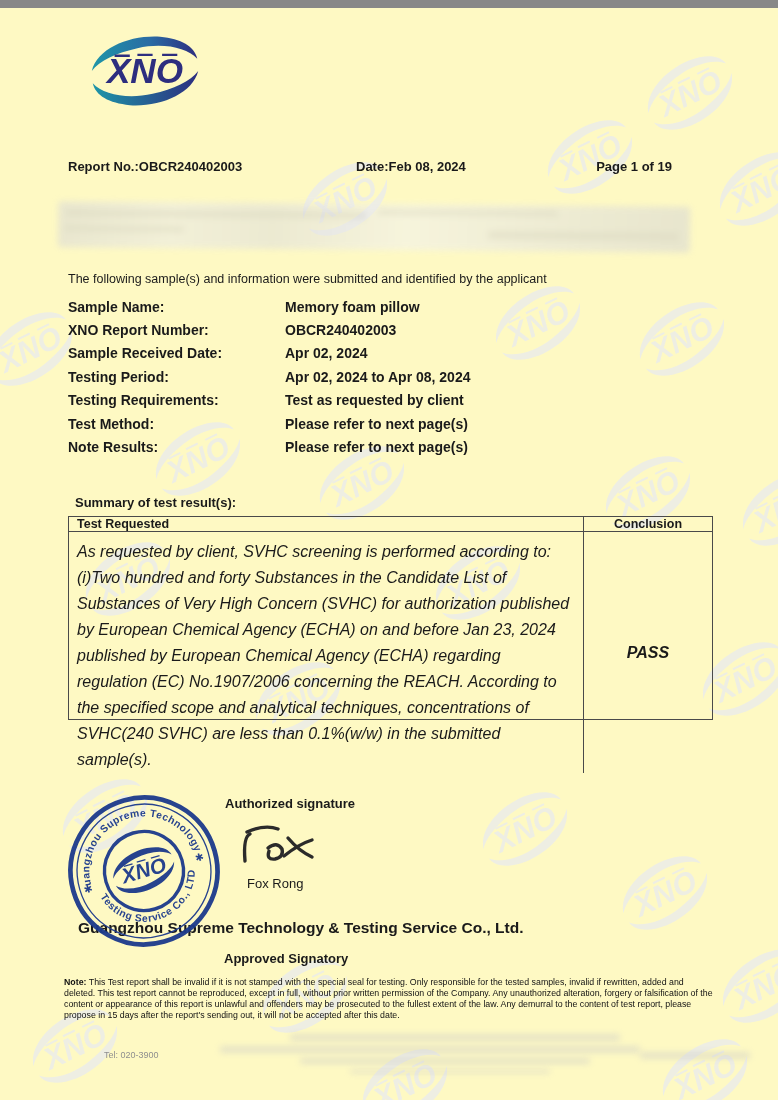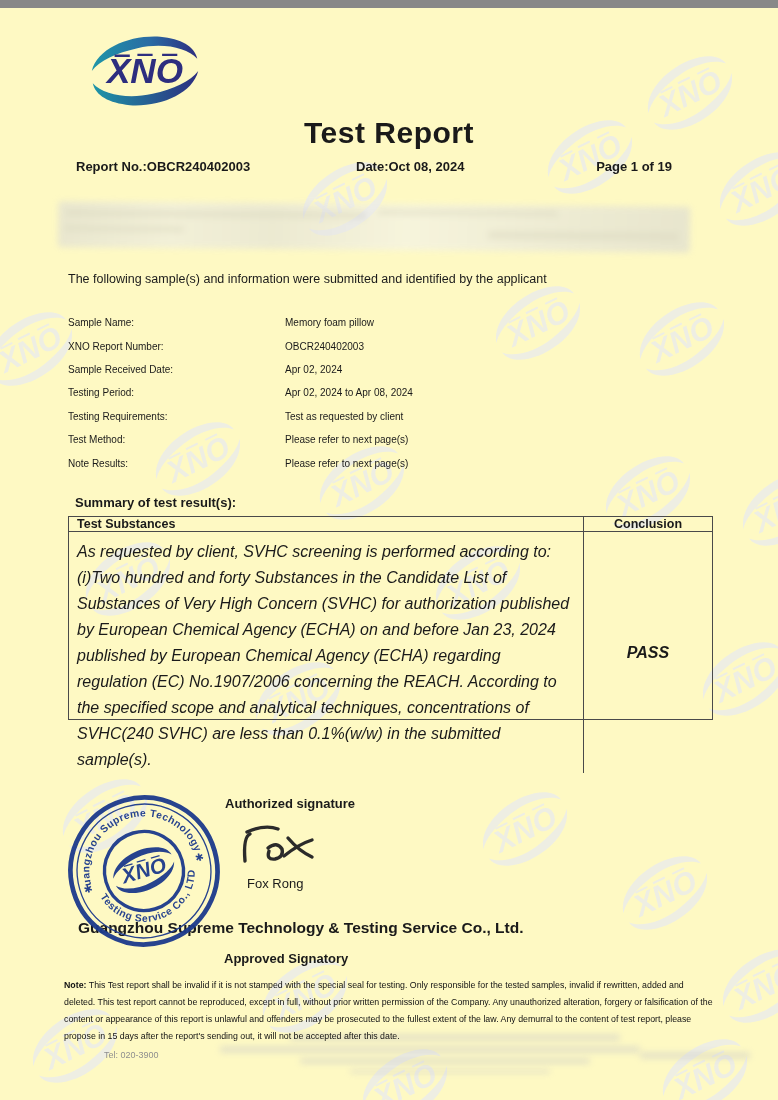--- a/index.html
+++ b/index.html
@@ -9,34 +9,34 @@
     font-family:"Liberation Sans","DejaVu Sans",sans-serif;color:#1a1a1a;
   }
   
   .wm-layer{position:absolute;inset:0;z-index:0;pointer-events:none;}
   .wm{position:absolute;width:100px;height:66px;color:#e9ebee;opacity:.75;transform:rotate(-26deg);}
   
   .logo{position:absolute;left:88px;top:24px;width:114px;height:78px;z-index:2;}
   .title{position:absolute;left:0;top:108px;width:100%;text-align:center;
          font-size:30px;font-weight:bold;letter-spacing:.5px;z-index:2;}
   .hdr-row{position:absolute;left:0;top:151px;width:100%;height:18px;font-size:13px;font-weight:bold;z-index:2;}
-  .hdr-report{position:absolute;left:76px;}
+  .hdr-report{position:absolute;left:68px;}
   .hdr-date{position:absolute;left:356px;}
   .hdr-page{position:absolute;right:106px;}
   
   .redacted{
     position:absolute;left:58px;top:196px;width:632px;height:46px;z-index:1;
     background:
       linear-gradient(92deg, #d8d8d8 0%, #e9e9e9 18%, #dedede 34%, #f1f1f1 55%, #e3e3e3 76%, #d6d6d6 100%);
     filter:blur(3px);opacity:.55;transform:rotate(.5deg);border-radius:3px;
   }
   .redacted .smudge{position:absolute;background:#bfbfbf;opacity:.5;border-radius:2px;}
   
   .intro{position:absolute;left:68px;top:264px;font-size:12.5px;z-index:2;}
-  .sample-info{position:absolute;left:68px;top:303px;z-index:2;font-size:10px;}
+  .sample-info{position:absolute;left:68px;top:287px;z-index:2;font-size:14px;font-weight:bold;}
   .sample-row{display:flex;height:23.4px;align-items:center;}
   .sample-row .lab{width:217px;}
   
   .summary-h{position:absolute;left:75px;top:487px;font-size:13px;font-weight:bold;z-index:2;}
   .tbl{position:absolute;left:68px;top:508px;width:645px;height:204px;z-index:2;
        border:1.6px solid #4a4a4a;box-sizing:border-box;display:flex;flex-direction:column;}
   .tbl-head{display:flex;height:26px;border-bottom:1.6px solid #4a4a4a;font-weight:bold;font-size:12.5px;}
   .tbl-body{display:flex;flex:1;font-size:16px;font-style:italic;}
   .col-req{width:515px;box-sizing:border-box;border-right:1.2px solid #4a4a4a;padding:0 8px;}
   .col-con{flex:1;display:flex;align-items:center;justify-content:center;}
@@ -45,21 +45,21 @@
   .tbl-body .col-req{padding-top:7px;}
   .pass{font-weight:bold;}
   
   .sig-h{position:absolute;left:225px;top:788px;font-size:13px;font-weight:bold;z-index:2;}
   .sig-svg{position:absolute;left:238px;top:810px;width:86px;height:58px;z-index:2;}
   .sig-name{position:absolute;left:247px;top:868px;font-size:13px;z-index:2;}
   .sig-role{position:absolute;left:224px;top:943px;font-size:13px;font-weight:bold;z-index:2;}
   .company{position:absolute;left:78px;top:911px;font-size:15.5px;font-weight:bold;z-index:2;}
   .stamp{position:absolute;left:64px;top:783px;width:160px;height:160px;z-index:3;transform:rotate(-16deg);opacity:.95;}
   
-  .note{position:absolute;left:64px;top:969px;width:652px;font-size:8.8px;line-height:17px;z-index:2;color:#111;}
+  .note{position:absolute;left:64px;top:969px;width:652px;font-size:8.8px;line-height:11px;z-index:2;color:#111;}
   .note b{font-weight:bold;}
   .footer-smudge{position:absolute;z-index:1;background:#c9c9c9;filter:blur(3px);opacity:.45;border-radius:2px;}
   .tel{position:absolute;left:104px;top:1042px;font-size:9px;color:#8f8f8f;z-index:2;filter:blur(.3px);}
 </style>
 </head>
 <body>
 
 <div class="page">
 
   <svg width="0" height="0" style="position:absolute" aria-hidden="true">
@@ -156,24 +156,23 @@
         <stop offset="0" stop-color="#1e96a8"></stop>
           <stop offset="1" stop-color="#2d2e7f"></stop>
       </linearGradient>
     </defs>
     <path fill="url(#lgTop)" d="M4,40 C10,16 44,2 76,4 C98,6 112,14 115,27 C104,15 78,10 52,16 C30,21 12,29 4,40 Z"></path>
     <path fill="url(#lgBot)" d="M116,40 C110,64 76,78 44,76 C22,74 8,66 5,53 C16,65 42,70 68,64 C90,59 108,51 116,40 Z"></path>
     <text x="60" y="53" text-anchor="middle" font-size="37" font-weight="bold" font-style="italic" font-family="Liberation Sans, sans-serif" fill="#2d2e7f">XNO</text>
     <path d="M28,24 h16 M52,23 h16 M78,23 h16" stroke="#2d2e7f" stroke-width="2.5" fill="none"></path>
   </svg>
 
-  <div class="title">Test Report</div>
   <div class="hdr-row">
     <span class="hdr-report">Report No.:OBCR240402003</span>
-    <span class="hdr-date">Date:Oct 08, 2024</span>
+    <span class="hdr-date">Date:Feb 08, 2024</span>
     <span class="hdr-page">Page 1 of 19</span>
   </div>
 
   <div class="redacted">
     <div class="smudge" style="left:8px;top:8px;width:300px;height:7px"></div>
     <div class="smudge" style="left:320px;top:5px;width:180px;height:6px"></div>
     <div class="smudge" style="left:6px;top:24px;width:120px;height:6px"></div>
     <div class="smudge" style="left:430px;top:26px;width:190px;height:8px"></div>
   </div>
 
@@ -206,21 +205,21 @@
     </div>
     <div class="sample-row">
       <span class="lab">Note Results:</span>
       <span class="val">Please refer to next page(s)</span>
     </div>
   </div>
 
   <div class="summary-h">Summary of test result(s):</div>
   <div class="tbl">
     <div class="tbl-head">
-      <div class="col-req">Test Substances</div>
+      <div class="col-req">Test Requested</div>
       <div class="col-con">Conclusion</div>
     </div>
     <div class="tbl-body">
       <div class="col-req">
         <p>As requested by client, SVHC screening is performed according to:</p>
         <p>(i)Two hundred and forty Substances in the Candidate List of Substances of Very High Concern (SVHC) for authorization published by European Chemical Agency (ECHA) on and before Jan 23, 2024 published by European Chemical Agency (ECHA) regarding regulation (EC) No.1907/2006 concerning the REACH. According to the specified scope and analytical techniques, concentrations of SVHC(240 SVHC) are less than 0.1%(w/w) in the submitted sample(s).</p>
       </div>
       <div class="col-con">
         <span class="pass">PASS</span>
       </div>

